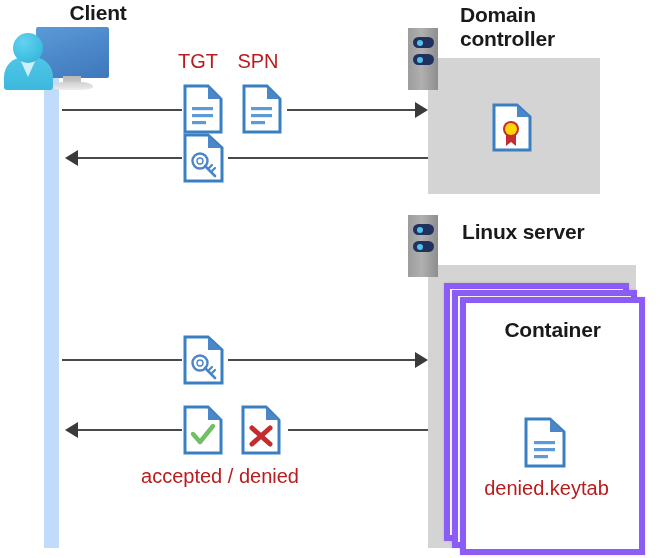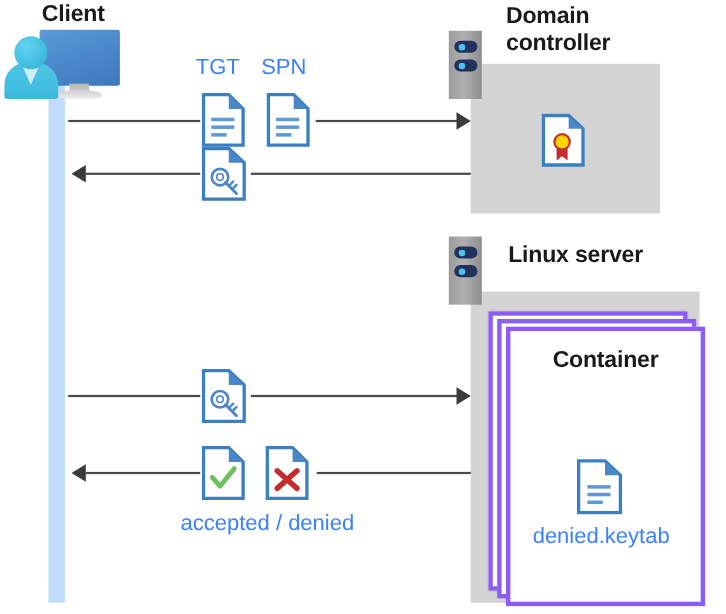--- a/index.html
+++ b/index.html
@@ -21,21 +21,21 @@
 
   
   .title-bold {
     font-weight: bold;
     color: #1a1a1a;
     font-size: 21px;
     line-height: 26px;
     letter-spacing: -0.2px;
   }
   .plain-label {
-    color: #3b82f6;
+    color: #b91c1c;
     font-size: 20px;
     line-height: 24px;
   }
 
   
   .lifeline {
     left: 44px;
     top: 72px;
     width: 15px;
     height: 476px;
@@ -101,21 +101,21 @@
   .rack-led {
     position: absolute;
     background: #4ec3ee;
     border-radius: 50%;
   }
 
   
   .card {
     position: absolute;
     background: #ffffff;
-    border: 4px solid #8b5cf6;
+    border: 6px solid #8b5cf6;
     box-shadow: 0 0 2px rgba(0,0,0,0.16);
   }
 
   
   .aline {
     position: absolute;
     height: 2px;
     background: #4a4a4a;
   }
   .ahead-r {
@@ -131,21 +131,21 @@
     border-top: 8px solid transparent;
     border-bottom: 8px solid transparent;
     border-right: 13px solid #3a3a3a;
   }
 </style>
 </head>
 <body>
 
 <div id="canvas">
 
-  <div class="abs title-bold" style="left:38px; top:0px; width:120px; ">Client</div>
+  <div class="abs title-bold" style="left:38px; top:0px; width:120px; text-align:center;">Client</div>
 
   <div class="abs lifeline"></div>
 
   <div class="abs" style="left:0px; top:0px; width:120px; height:95px;">
     <div class="abs monitor-screen"></div>
     <div class="abs monitor-neck"></div>
     <div class="abs monitor-base"></div>
     <div class="abs person-body"></div>
     <div class="abs person-collar"></div>
     <div class="abs person-head"></div>
@@ -273,15 +273,15 @@
   </div>
 
   <div class="doc" style="left:241px; top:405px;">
     <svg width="41" height="50" viewBox="0 0 41 50">
       <path d="M2 2 H25 L38 15 V48 H2 Z" fill="#ffffff" stroke="#3a7fc1" stroke-width="3"></path>
       <path d="M25 2 L38 15 H25 Z" fill="#4a86c8"></path>
       <path d="M11 23 L29 39 M29 23 L11 39" fill="none" stroke="#c32d30" stroke-width="5" stroke-linecap="round"></path>
     </svg>
   </div>
 
-  <div class="abs plain-label" style="left:118px; top:464px; width:204px; text-align:right;">accepted / denied</div>
+  <div class="abs plain-label" style="left:118px; top:464px; width:204px; text-align:center;">accepted / denied</div>
 
 </div>
 
 </body></html>

